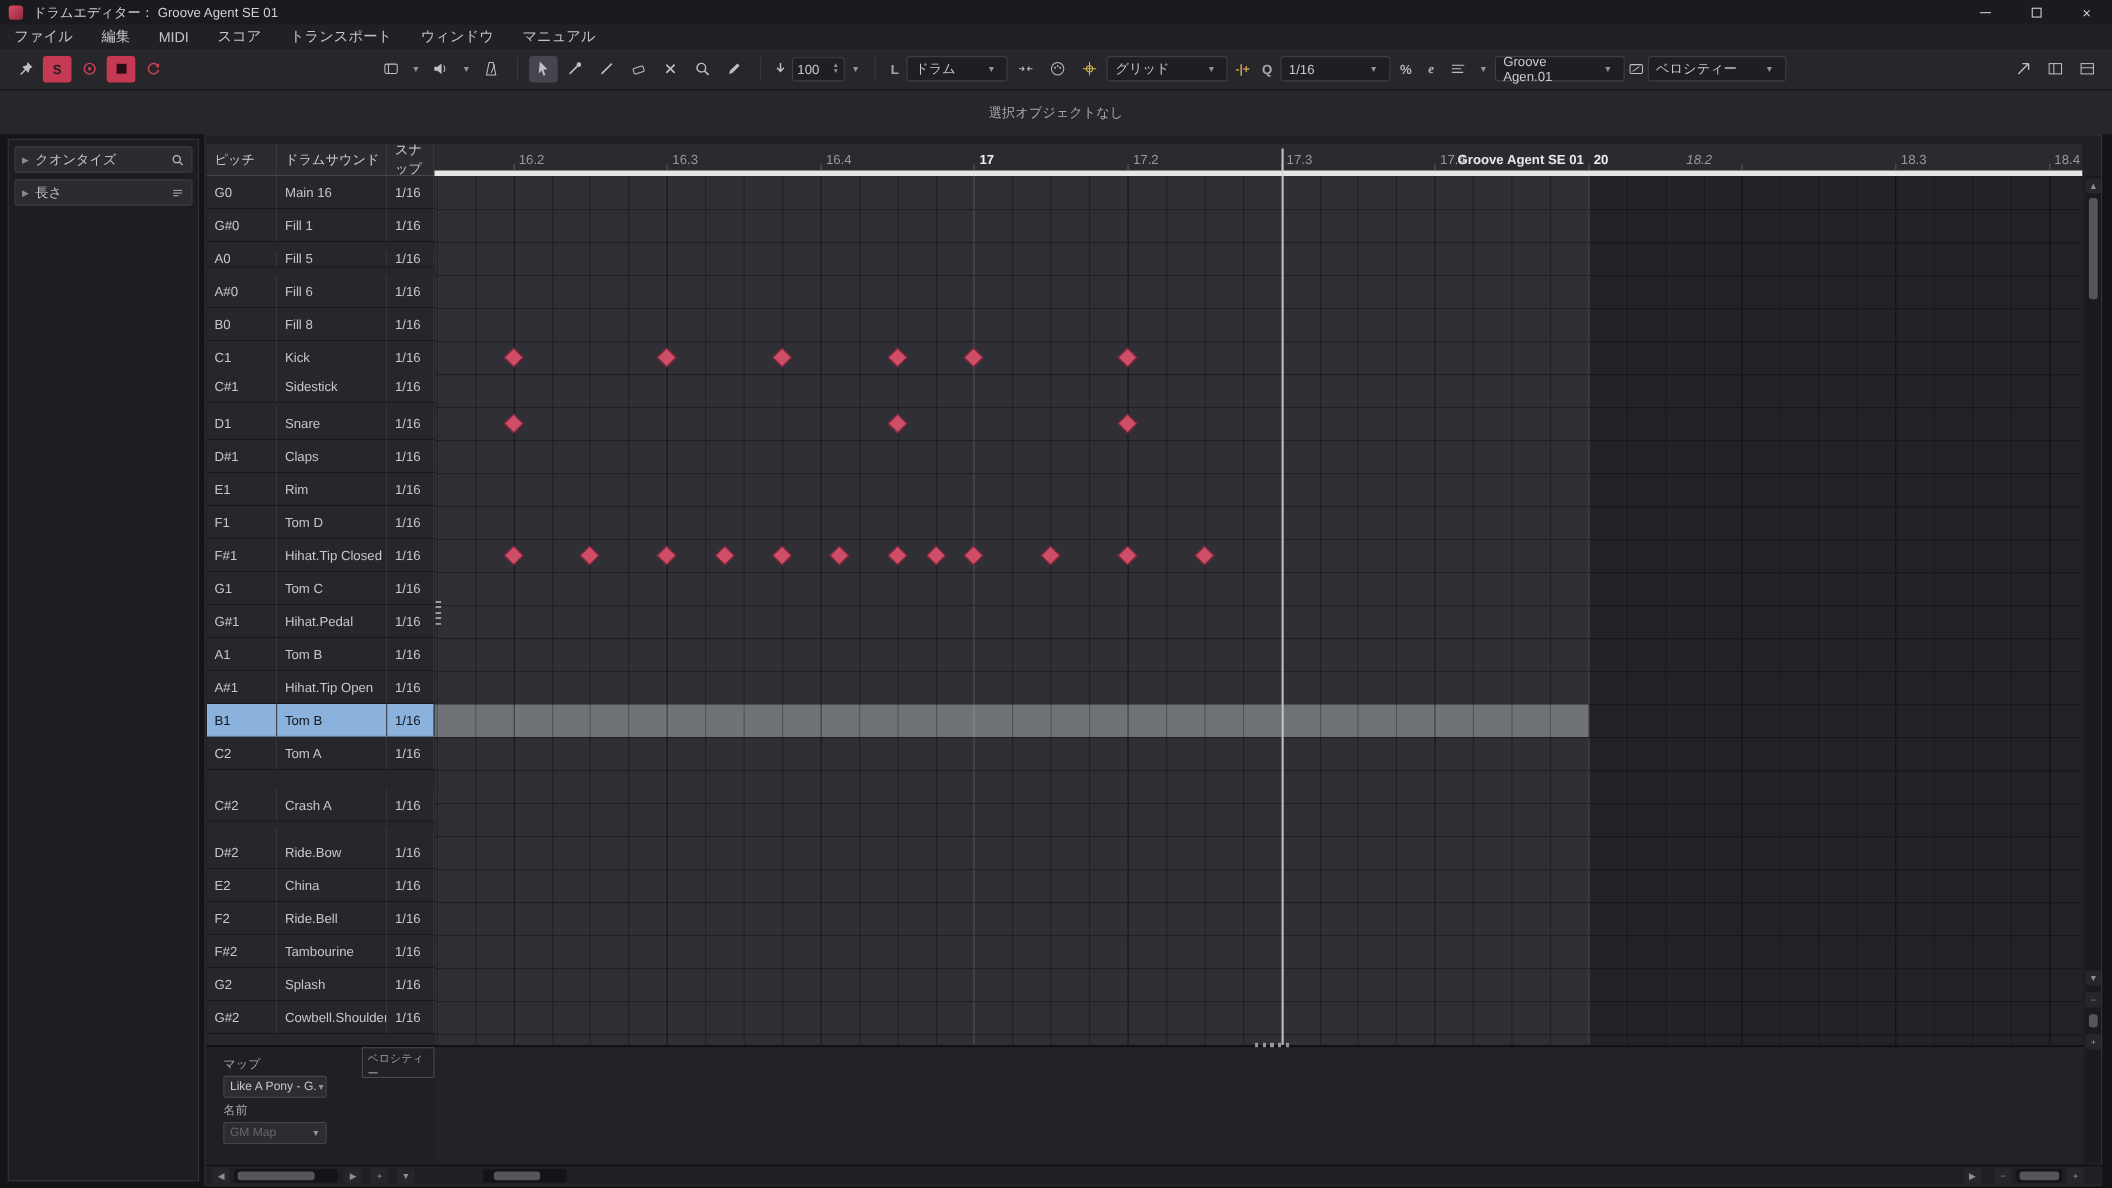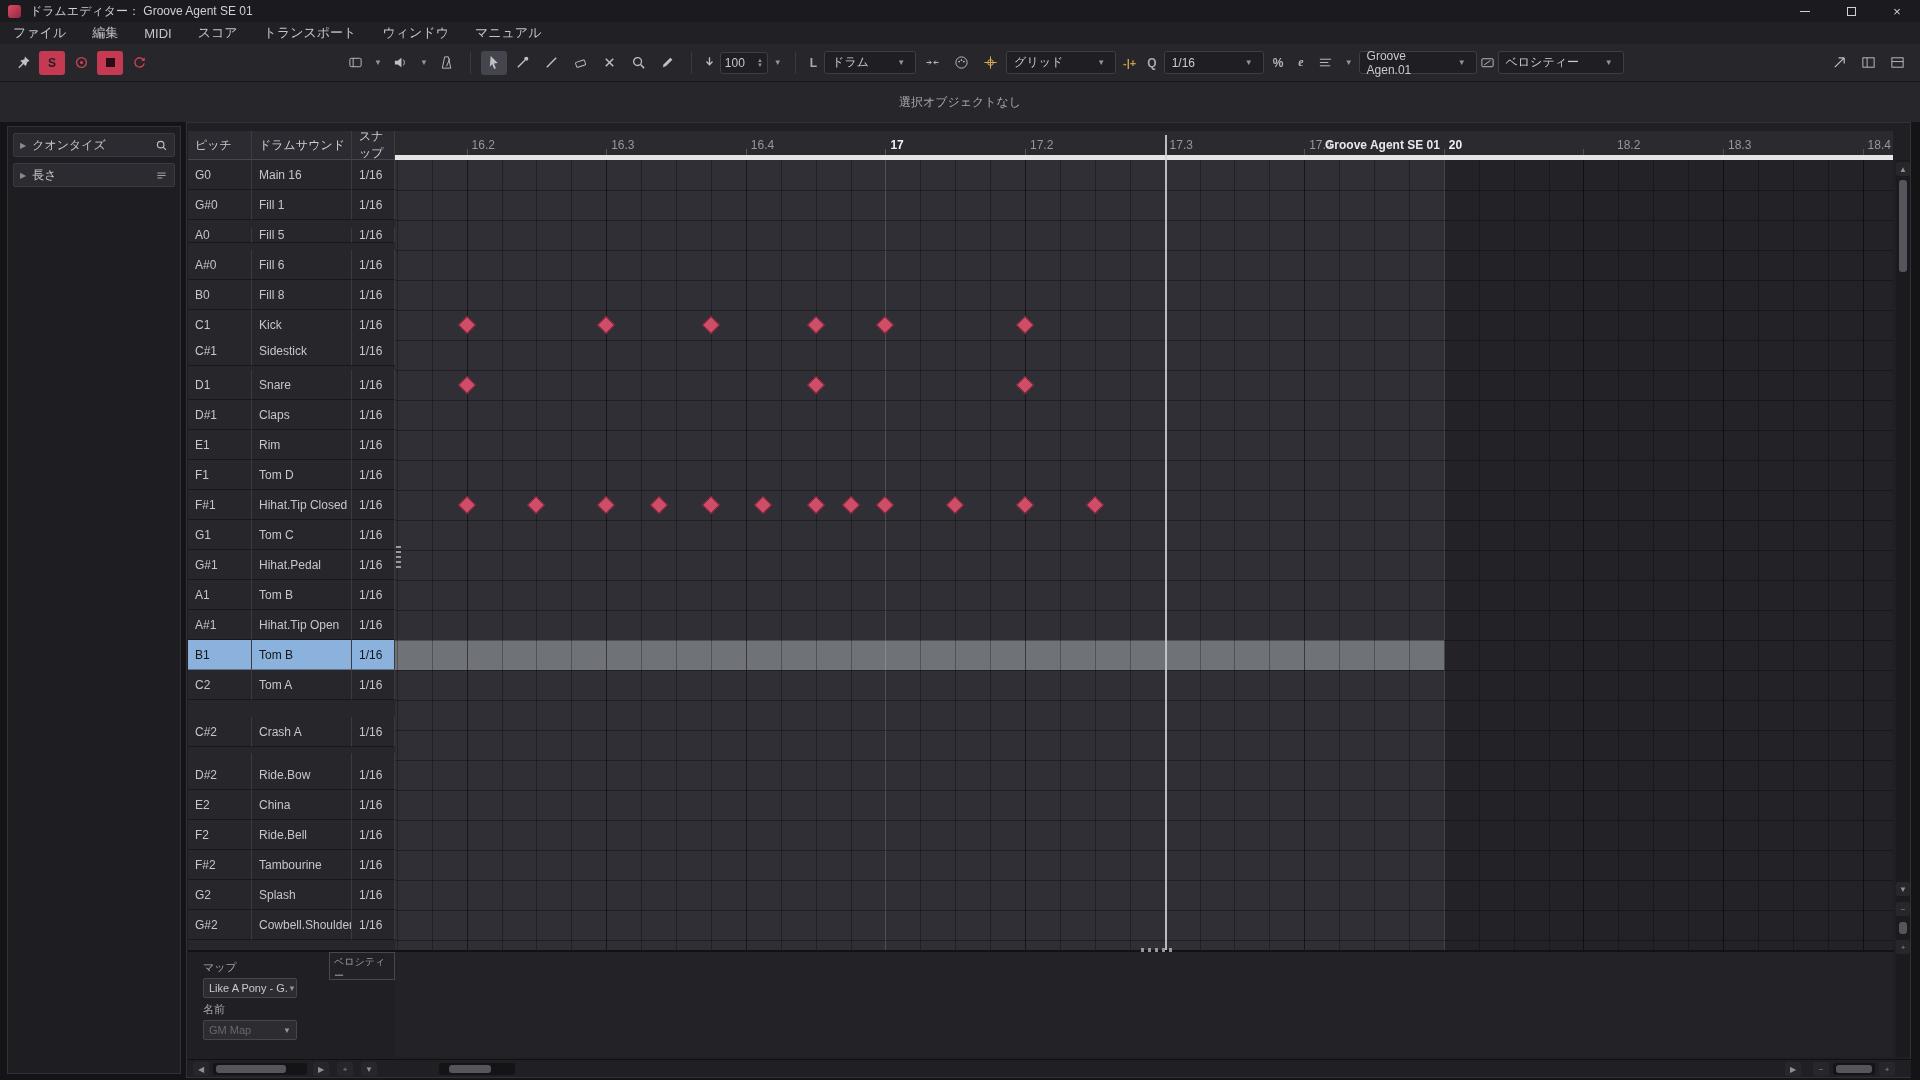--- a/index.html
+++ b/index.html
@@ -451,21 +451,21 @@
       <div class="tick-label bold" style="left: 495.4px;">17</div>
       <div class="tick" style="left: 630px;"></div>
       <div class="tick-label" style="left: 635px;">17.2</div>
       <div class="tick" style="left: 770px;"></div>
       <div class="tick-label" style="left: 774.6px;">17.3</div>
       <div class="tick" style="left: 909px;"></div>
       <div class="tick-label" style="left: 914.2px;">17.4</div>
       <div class="tick" style="left: 1049px;"></div>
       <div class="tick-label bold" style="left: 1053.8px;">20</div>
       <div class="tick" style="left: 1188px;"></div>
-      <div class="tick-label" style="left: 1222px;">18.2</div>
+      <div class="tick-label" style="left: 1138px; font-style: italic;">18.2</div>
       <div class="tick" style="left: 1328px;"></div>
       <div class="tick-label" style="left: 1333px;">18.3</div>
       <div class="tick" style="left: 1468px;"></div>
       <div class="tick-label" style="left: 1472.6px;">18.4</div>
       <div class="part-label" style="left: 930px;">Groove Agent SE 01</div>
     </div>
   <div id="row-list">
       <div class="drum-row" style="top: 0px;">
         <div class="cell pitch">G0</div>
         <div class="cell sound">Main 16</div>

